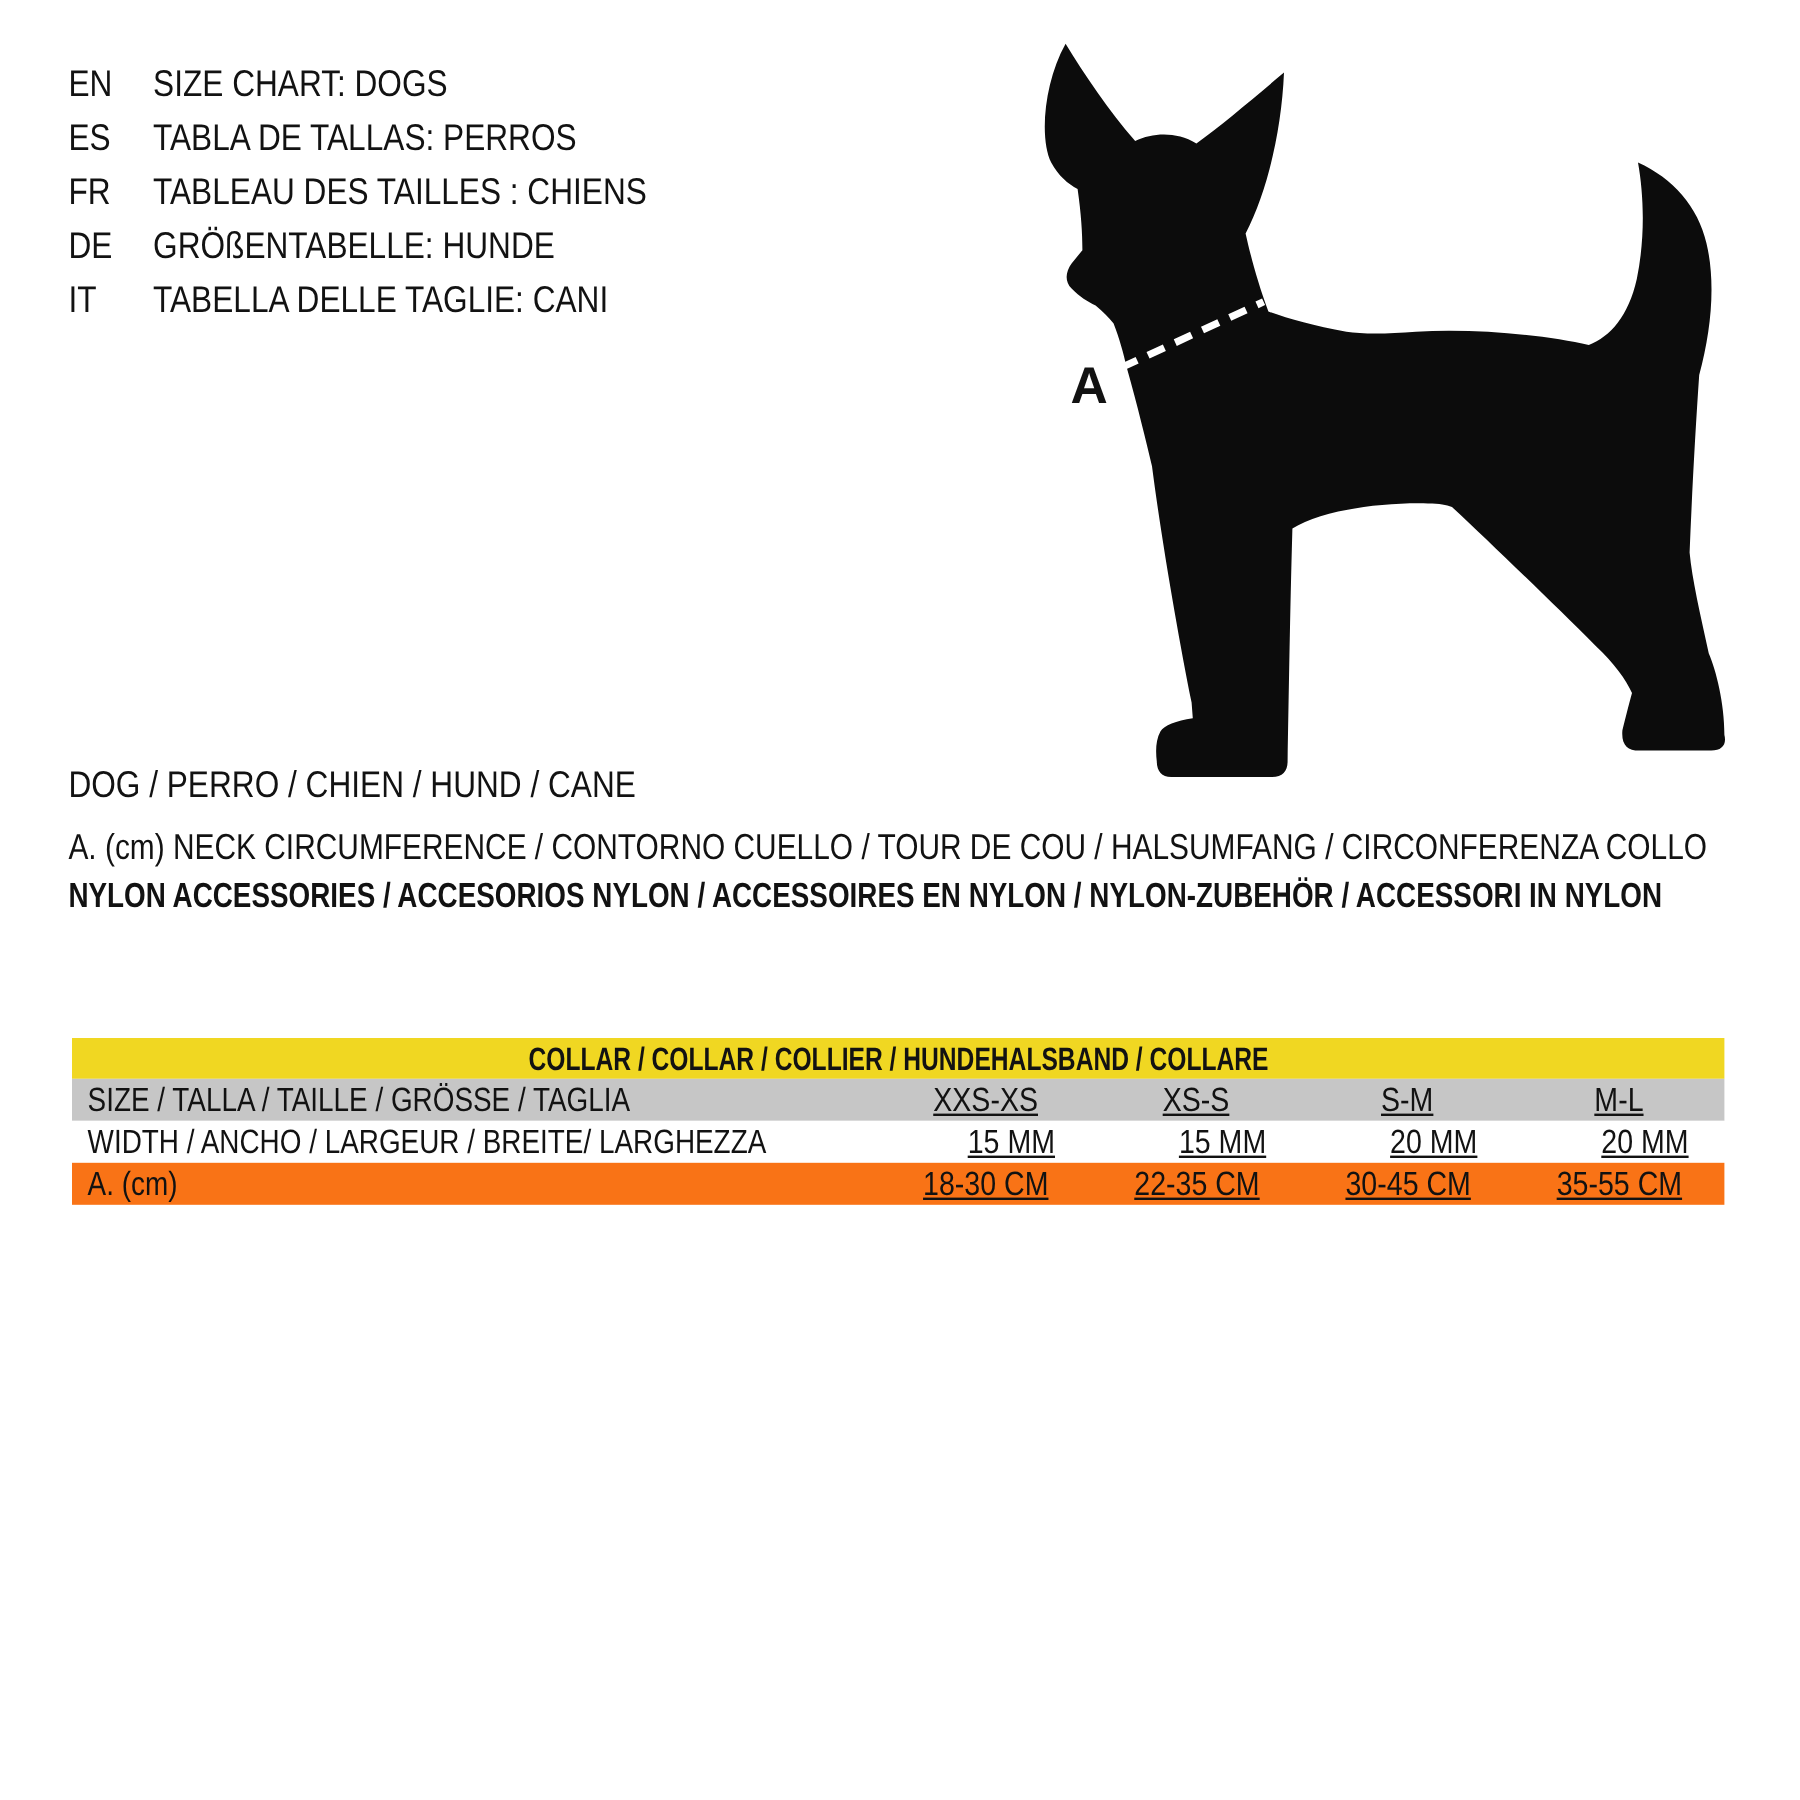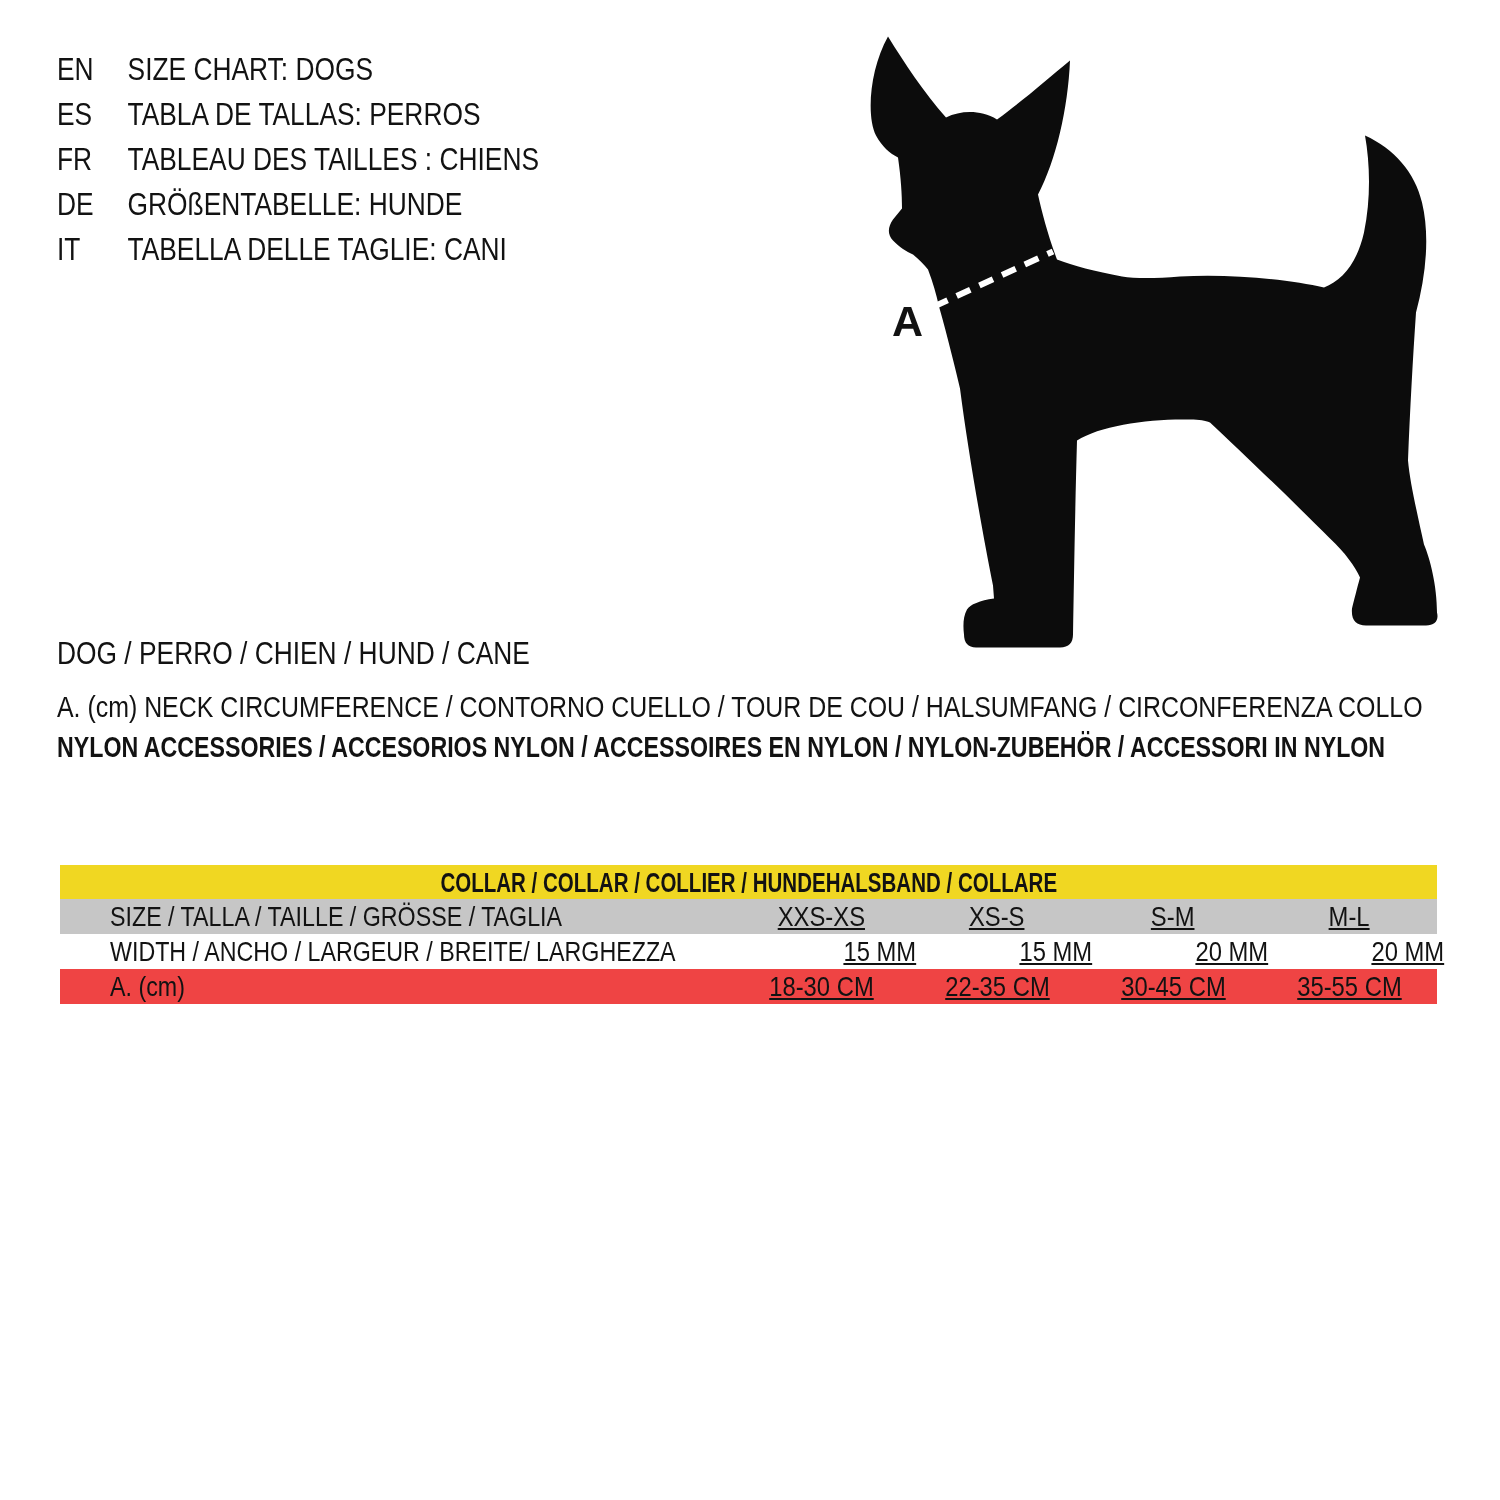--- a/index.html
+++ b/index.html
@@ -37,24 +37,24 @@
   
   .dog-wrap { position: absolute; left: 860px; top: 18px; width: 620px; height: 645px; }
 
   
   .size-table { position: absolute; left: 60px; top: 865px; width: 1377px; }
   .tbl-header {
     height: 34px; background: #F0D722;
     display: flex; align-items: flex-end; justify-content: center;
     font-size: 27px; font-weight: 700;
   }
-  .tbl-row { height: 35px; display: flex; align-items: center; font-size: 28px; padding-left: 37px; }
+  .tbl-row { height: 35px; display: flex; align-items: center; font-size: 28px; }
   .row-gray  { background: #C6C6C6; }
   .row-white { background: #FFFFFF; }
-  .row-light { background: #ef4444; justify-content: center; }
+  .row-light { background: #f97316; justify-content: center; }
   .tbl-label { flex: 1 1 auto; padding-left: 13px; overflow: visible; }
   .tbl-val { flex: 0 0 176px; width: 176px; text-align: center;
              display: flex; align-items: center; justify-content: center; text-decoration: underline; }
 </style>
 </head>
 <body>
 
 <div class="frame">
 
   <div class="lang-block">

